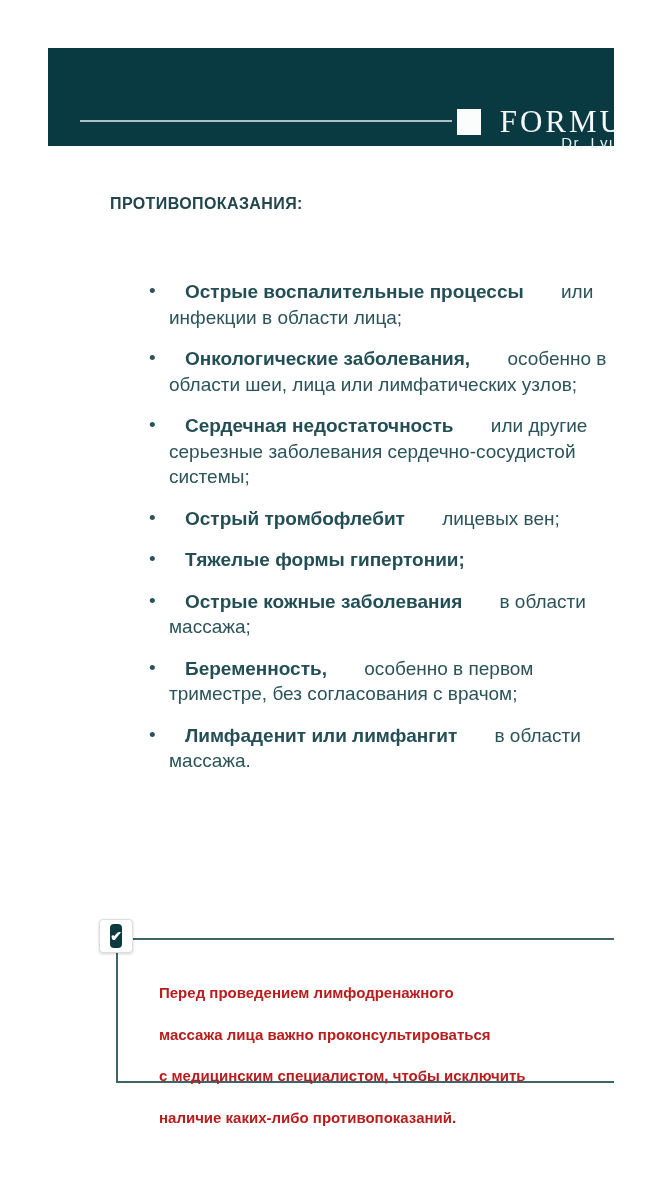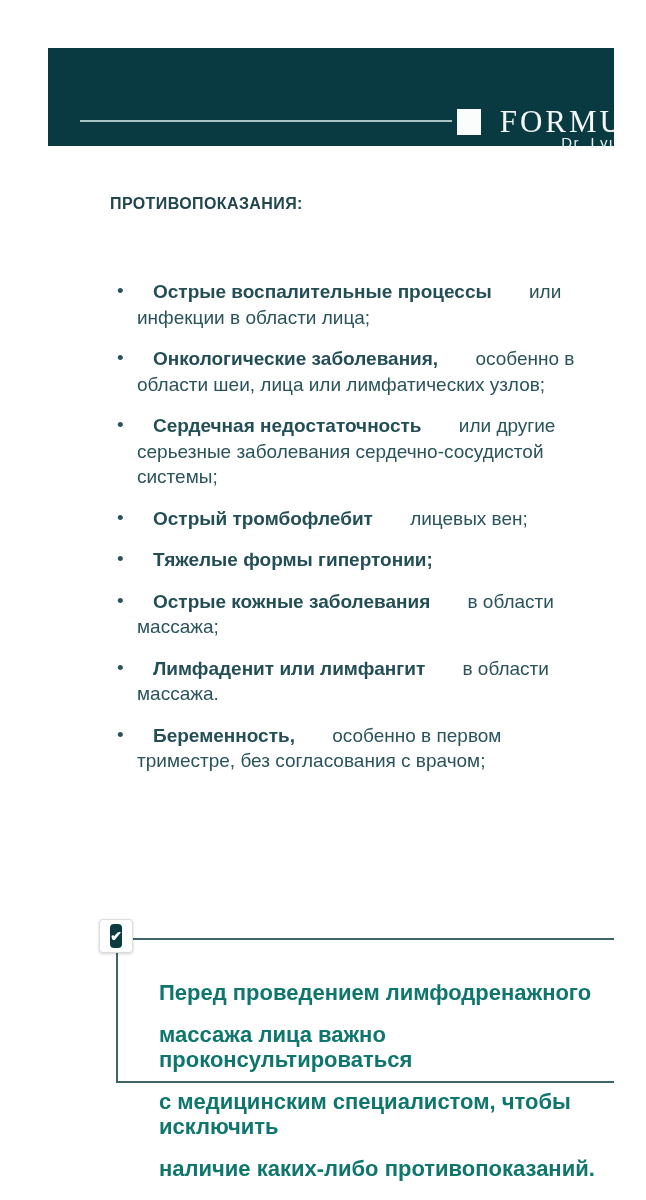--- a/index.html
+++ b/index.html
@@ -37,42 +37,42 @@
 
   
   .page-heading {
     position:absolute; left:62px; top:147px;
     font-size:16px; font-weight:bold; letter-spacing:0.4px;
     color:#21464E;
   }
 
   
   .contra-list {
-    position:absolute; left:52px; top:215px; width:492px;
+    position:absolute; left:84px; top:215px; width:492px;
     list-style:none;
   }
   .contra-list li {
     position:relative; padding-left:21px; margin-bottom:16px;
     font-size:19px; line-height:25.5px; color:#2A535A;
   }
   .contra-list li::before {
     content:"\2022";
     position:absolute; left:1px; top:-1px;
     font-size:19px; color:#2A535A;
   }
   .contra-list .lead { font-weight:bold; color:#234E55; }
 
   
   .note-box {
     position:absolute; left:68px; top:890px; width:512px; height:145px;
     border:2px solid #3E6468; background:#ffffff;
   }
   .note-text {
     position:absolute; left:95px; top:916px; width:478px;
-    font-size:22px; font-weight:bold; line-height:25.5px; color:#0f766e;
+    font-size:15px; font-weight:bold; line-height:25.5px; color:#b91c1c;
   }
   .check-frame {
     position:absolute; left:51px; top:871px; width:34px; height:34px;
     background:#ffffff; border:1px solid #D9DFDF; border-radius:4px;
     box-shadow:0 1px 3px rgba(0,0,0,0.18);
     display:flex; align-items:center; justify-content:center; z-index:2;
   }
   .check-square {
     width:24px; height:24px; background:#0B3A40; border-radius:4px;
     color:#ffffff; font-size:14px; line-height:24px; text-align:center;
@@ -93,22 +93,22 @@
 
   <h1 class="page-heading">ПРОТИВОПОКАЗАНИЯ:</h1>
 
   <ul class="contra-list">
     <li><span class="lead">Острые воспалительные процессы</span><span> или инфекции в области лица;</span></li>
     <li><span class="lead">Онкологические заболевания,</span><span> особенно в области шеи, лица или лимфатических узлов;</span></li>
     <li><span class="lead">Сердечная недостаточность</span><span> или другие серьезные заболевания сердечно-сосудистой системы;</span></li>
     <li><span class="lead">Острый тромбофлебит</span><span> лицевых вен;</span></li>
     <li><span class="lead">Тяжелые формы гипертонии;</span><span></span></li>
     <li><span class="lead">Острые кожные заболевания</span><span> в области массажа;</span></li>
+    <li><span class="lead">Беременность,</span><span> особенно в первом триместре, без согласования с врачом;</span></li>
     <li><span class="lead">Лимфаденит или лимфангит</span><span> в области массажа.</span></li>
-    <li><span class="lead">Беременность,</span><span> особенно в первом триместре, без согласования с врачом;</span></li>
   </ul>
 
   <div class="note-box"></div>
   <div class="check-frame">
     <div class="check-square">✔</div>
   </div>
   <div class="note-text">
     <div>Перед проведением лимфодренажного</div>
     <div>массажа лица важно проконсультироваться</div>
     <div>с медицинским специалистом, чтобы исключить</div>

